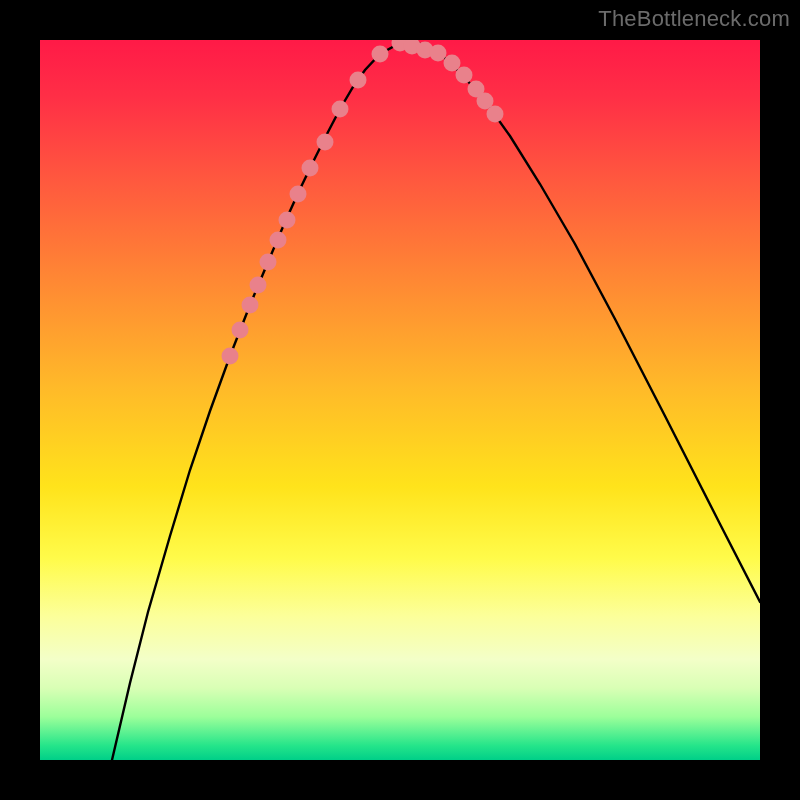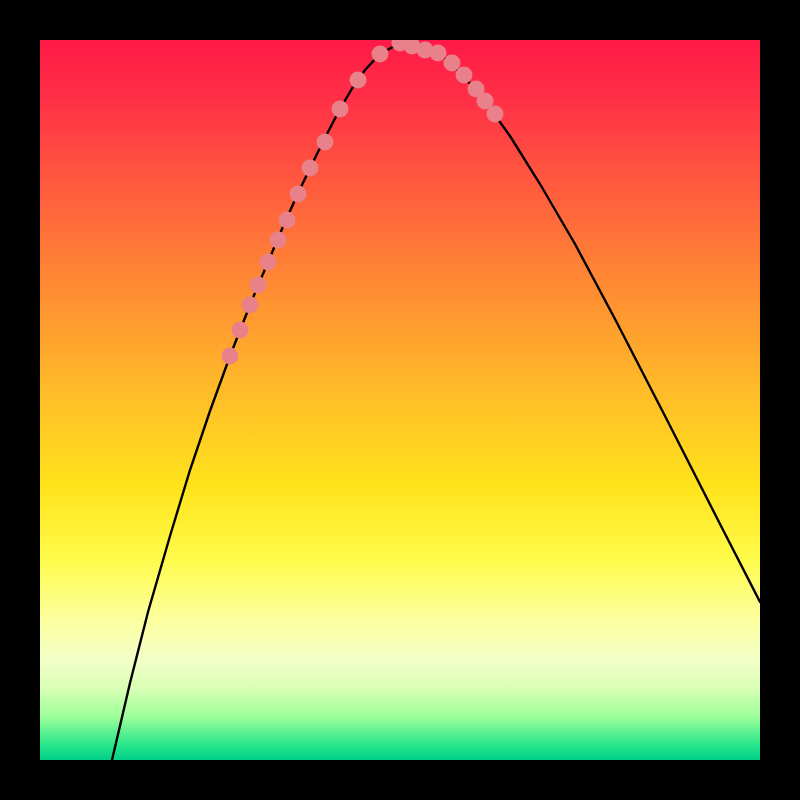--- a/index.html
+++ b/index.html
@@ -90,13 +90,14 @@
           <circle cx="398" cy="13" r="8.5" fill="#e9818b"></circle>
           <circle cx="412" cy="23" r="8.5" fill="#e9818b"></circle>
           <circle cx="424" cy="35" r="8.5" fill="#e9818b"></circle>
           <circle cx="436" cy="49" r="8.5" fill="#e9818b"></circle>
           <circle cx="445" cy="61" r="8.5" fill="#e9818b"></circle>
           <circle cx="455" cy="74" r="8.5" fill="#e9818b"></circle>
         </g>
     </svg>
   </div>
 
+  <div class="watermark">TheBottleneck.com</div>
 </div>
 
 </body></html>

